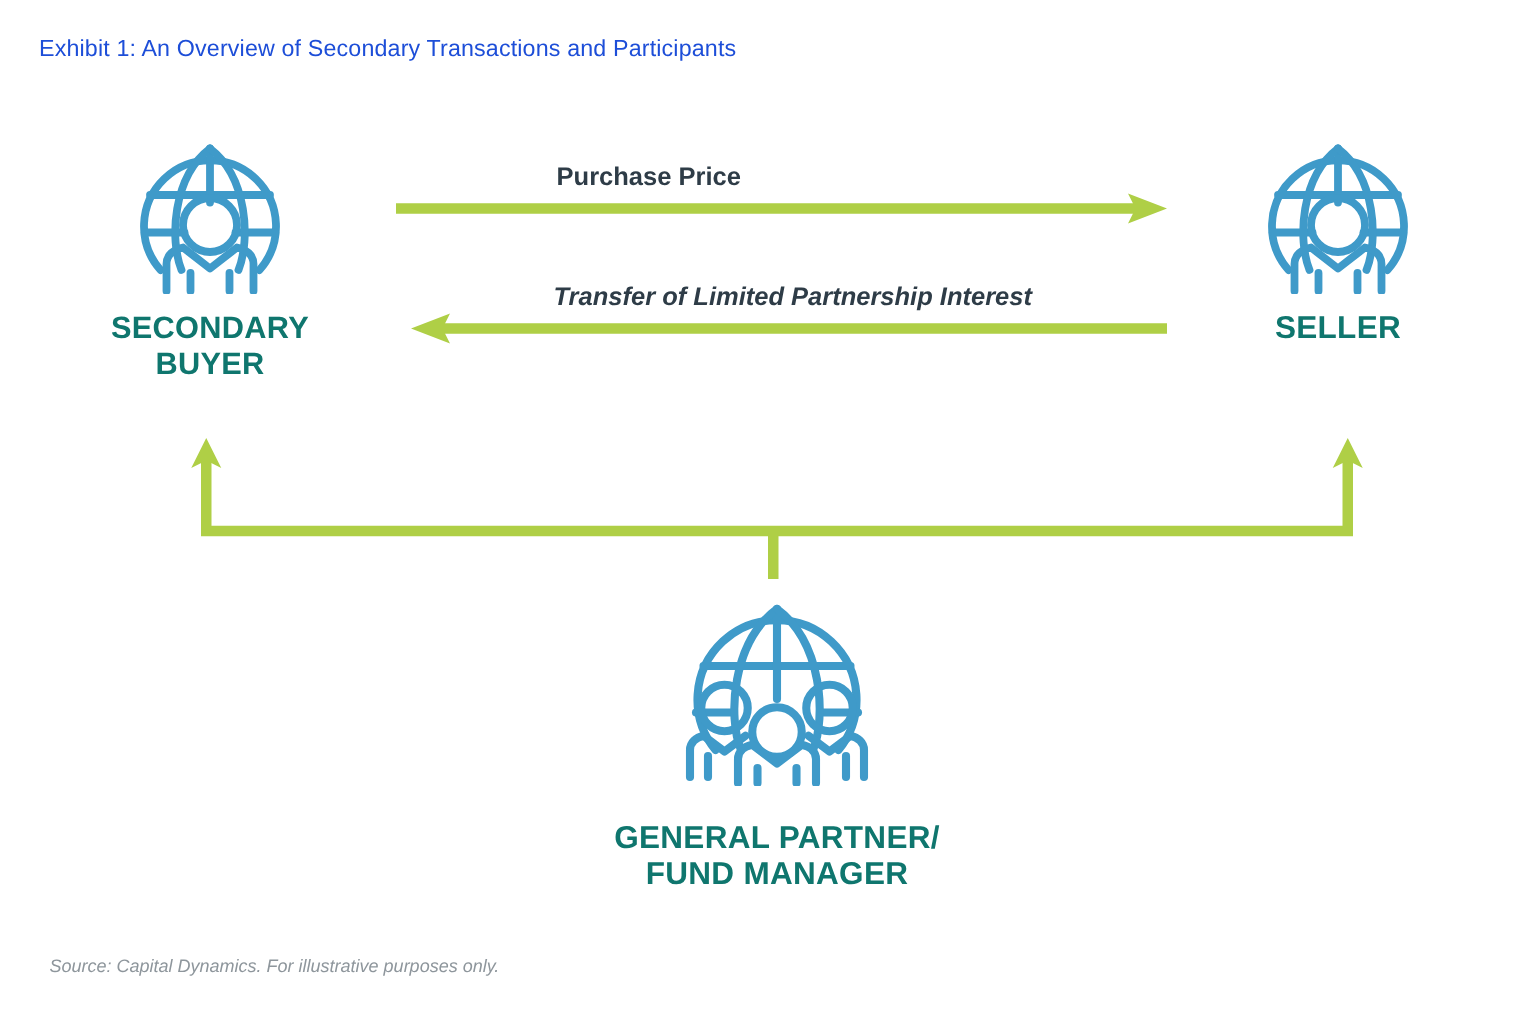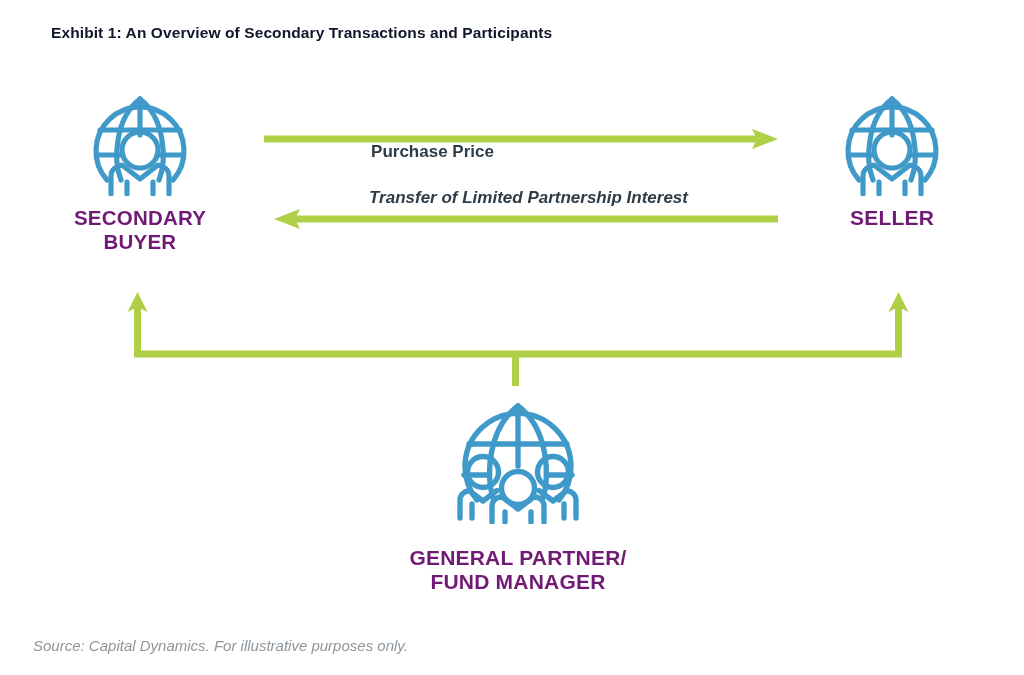--- a/index.html
+++ b/index.html
@@ -14,55 +14,55 @@
     position: relative;
     width: 1024px;
     height: 675px;
     background: #ffffff;
     overflow: hidden;
   }
 
   
   #exhibit-title {
     position: absolute;
-    left: 51px;
+    left: 26px;
     top: 24px;
     font-size: 15.5px;
-    font-weight: bold;
-    color: #0f172a;
+    font-weight: normal;
+    color: #1d4ed8;
     letter-spacing: 0.1px;
     white-space: nowrap;
   }
 
   
   #source-note {
     position: absolute;
     left: 33px;
     top: 637px;
-    font-size: 15px;
+    font-size: 12px;
     font-style: italic;
     color: #8e969c;
     white-space: nowrap;
   }
 
   
   .node {
     position: absolute;
     display: flex;
     flex-direction: column;
     align-items: center;
   }
   .node-icon {
     display: block;
   }
   .node-label {
     margin-top: 6px;
     font-size: 20.5px;
     font-weight: bold;
-    color: #701a75;
+    color: #0f766e;
     text-align: center;
     line-height: 1.16;
     letter-spacing: 0.2px;
     white-space: pre-line;
   }
 
   #node-buyer  { left: 40px;  top: 88px;  width: 200px; }
   #node-seller { left: 812px; top: 88px;  width: 160px; }
   #node-gp     { left: 388px; top: 396px; width: 260px; }
 
@@ -84,21 +84,20 @@
     position: absolute;
     font-size: 17px;
     font-weight: bold;
     color: #2e3c47;
     white-space: nowrap;
     text-align: center;
   }
   #caption-purchase-price {
     left: 0; top: 108px; width: 832px;
     text-indent: 33px;
-    margin-top: 34px;
   }
   #caption-transfer {
     left: 0; top: 188px; width: 1024px;
     text-indent: 33px;
     font-style: italic;
   }
   #caption-consent {
     left: 0; top: 314px; width: 1024px;
     text-indent: 33px;
   }

